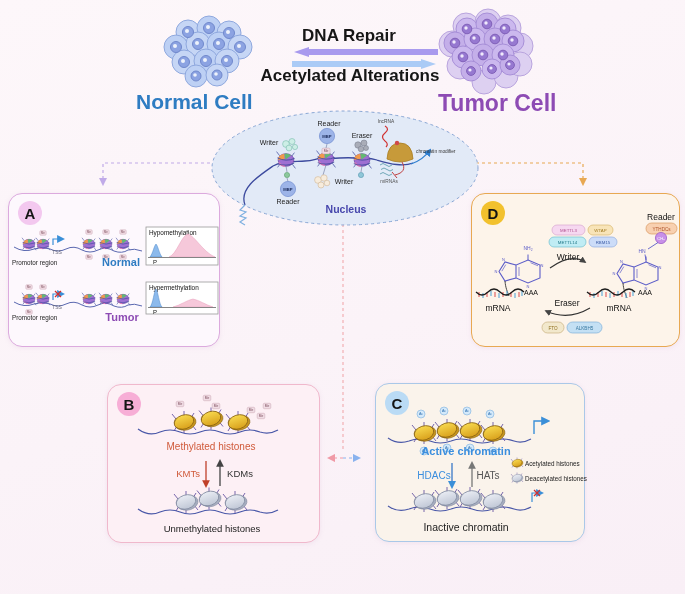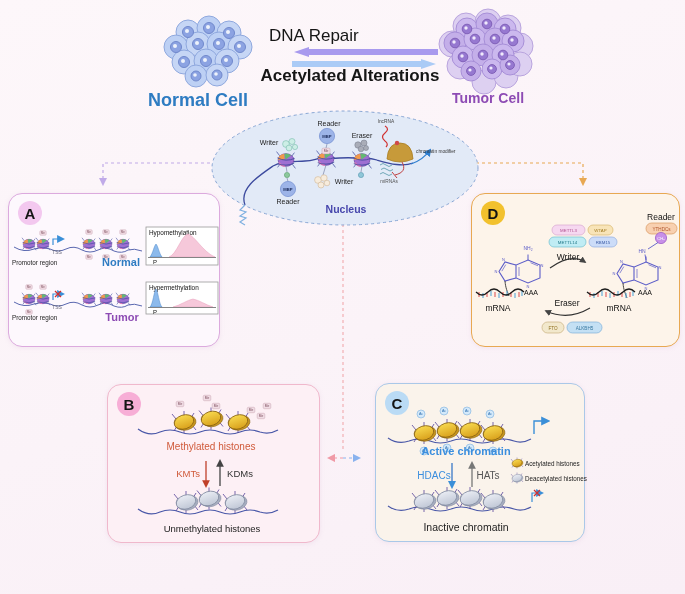--- a/index.html
+++ b/index.html
@@ -2,24 +2,24 @@
 <html><head>
 <meta charset="utf-8">
 <style>
   html,body{margin:0;padding:0;background:#fff;}
   .canvas{position:relative;width:685px;height:594px;overflow:hidden;
     background:linear-gradient(160deg,#fdf7fa 0%,#fbf3f8 55%,#f9eff6 100%);
     font-family:"Liberation Sans",sans-serif;}
   svg{position:absolute;overflow:visible;}
   .defs{width:0;height:0;}
   .txt{position:absolute;white-space:nowrap;}
-  .dna-repair{left:269px;top:26px;width:160px;text-align:left;font-size:17px;font-weight:400;color:#161616;}
+  .dna-repair{left:269px;top:26px;width:160px;text-align:center;font-size:17px;font-weight:700;color:#161616;}
   .epi{left:260px;top:66px;width:180px;text-align:center;font-size:17px;font-weight:600;color:#161616;}
-  .normal-cell-label{left:142px;top:90px;width:112px;text-align:center;font-size:18px;font-weight:700;color:#2e7cc2;}
-  .tumor-cell-label{left:438px;top:90px;width:100px;text-align:center;font-size:14px;font-weight:700;color:#8d4bb4;}
+  .normal-cell-label{left:136px;top:90px;width:112px;text-align:center;font-size:21px;font-weight:700;color:#2e7cc2;}
+  .tumor-cell-label{left:438px;top:90px;width:100px;text-align:center;font-size:23px;font-weight:700;color:#8d4bb4;}
   .panel{position:absolute;border-radius:14px;box-shadow:0 1px 5px rgba(190,150,190,.14);}
   .panel-a{left:8px;top:193px;width:210px;height:152px;background:#fdf8fd;border:1.4px solid #dcaade;}
   .panel-b{left:107px;top:384px;width:211px;height:157px;background:#fdf0f5;border:1.4px solid #f0b8cc;}
   .panel-c{left:375px;top:383px;width:208px;height:157px;background:#faf3eb;border:1.4px solid #aac8e8;}
   .panel-d{left:471px;top:193px;width:207px;height:152px;background:#fdf4ea;border:1.4px solid #e8a852;}
   .badge{position:absolute;left:9px;top:7px;width:24px;height:24px;border-radius:50%;
     display:flex;align-items:center;justify-content:center;font-size:15px;font-weight:800;color:#141414;}
   .badge-a{background:#f3c8ef;}
   .badge-b{background:#f7aed6;}
   .badge-c{background:#badbf5;}

